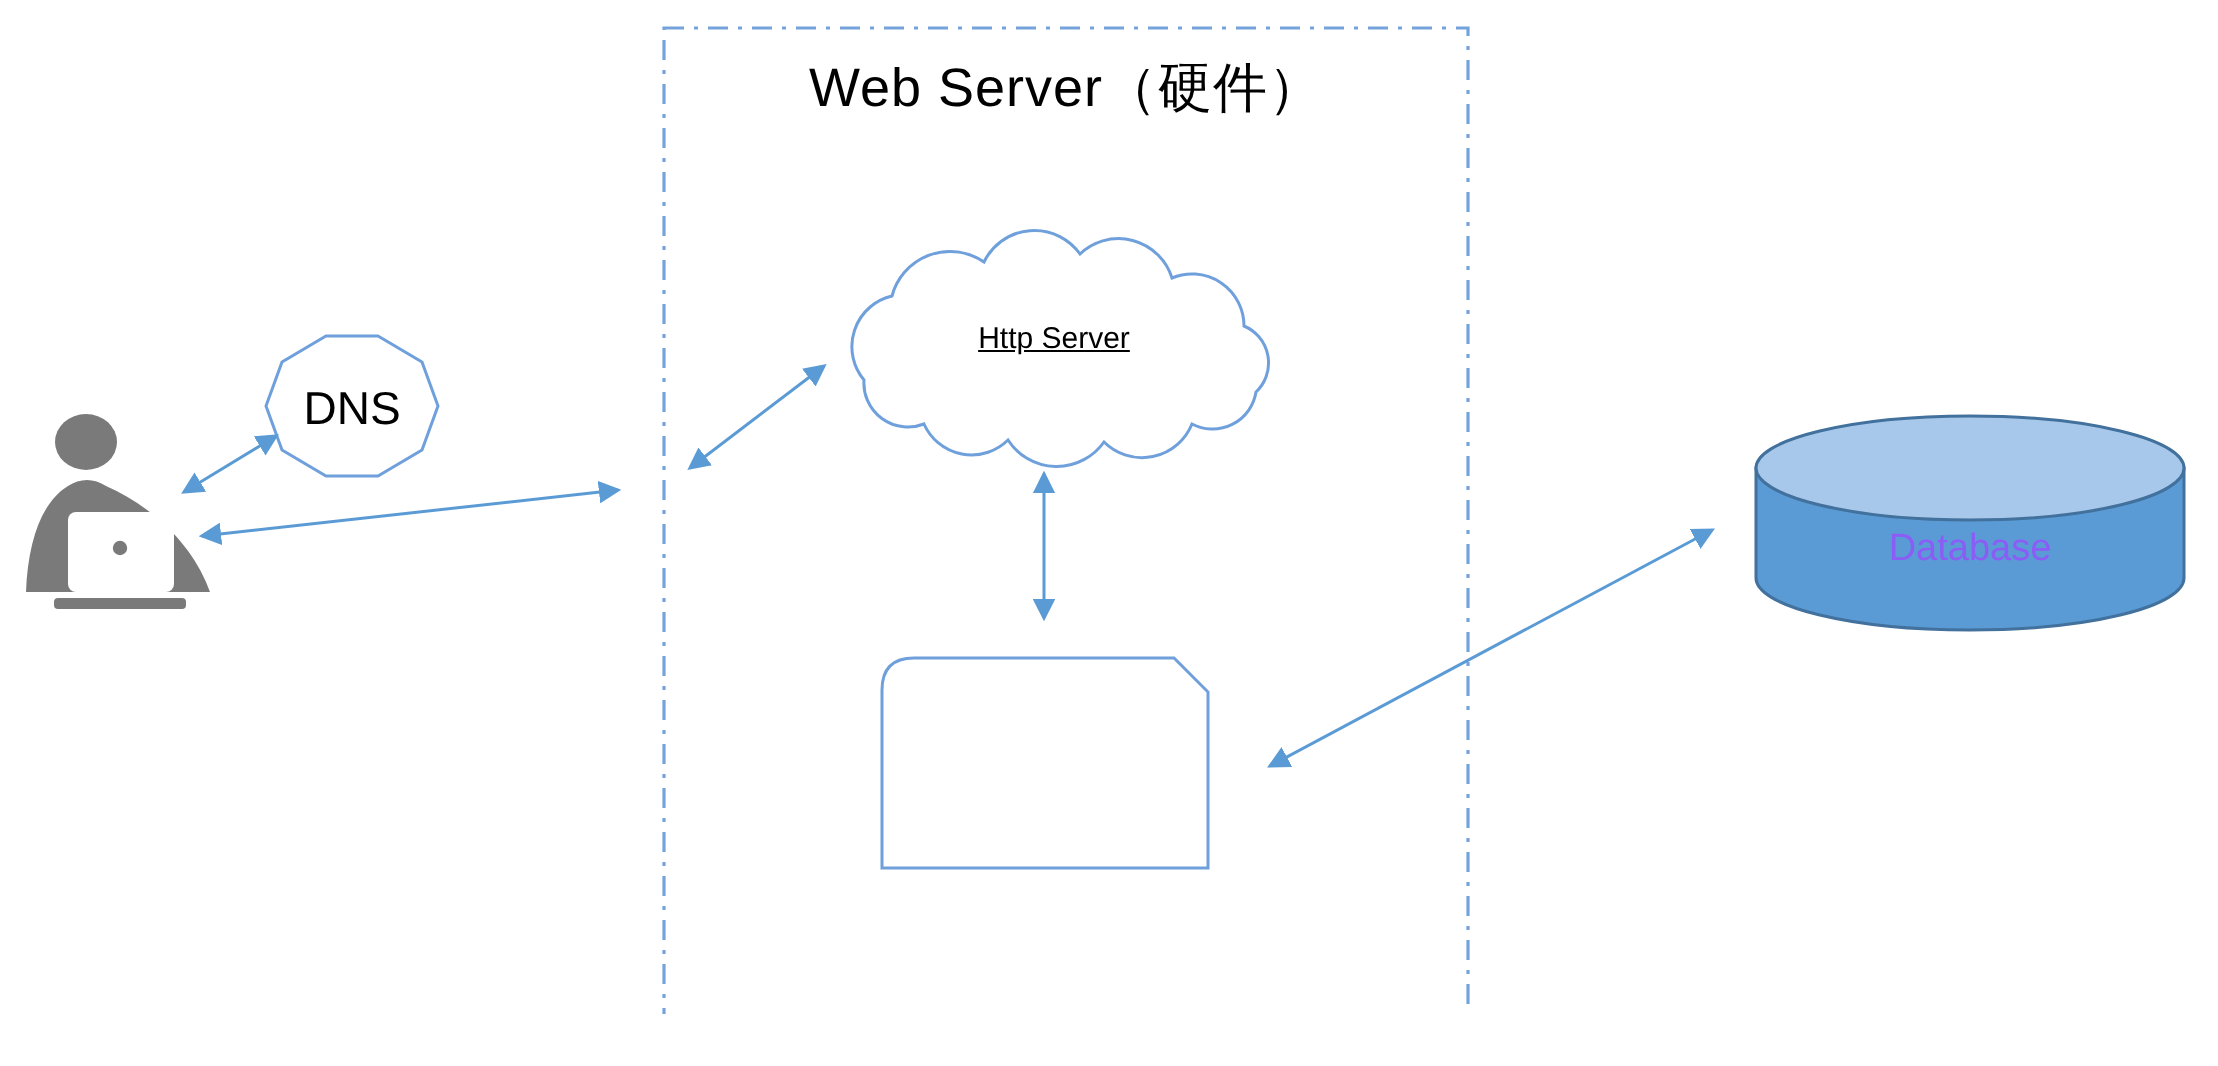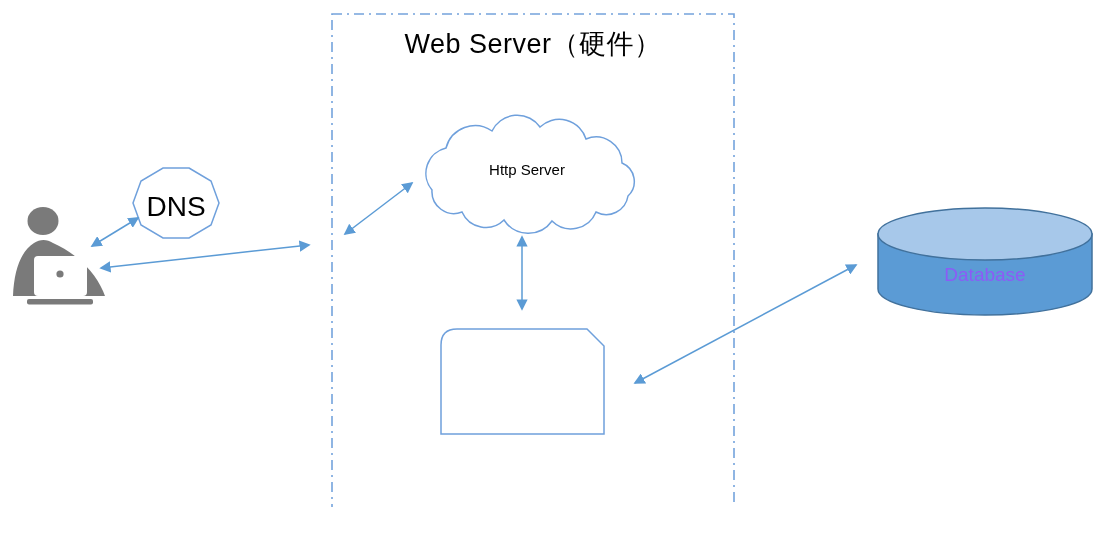--- a/index.html
+++ b/index.html
@@ -27,25 +27,26 @@
     -webkit-user-select: none;
     user-select: none;
   }
   .label.title {
     left: 332px; top: 26px; width: 402px;
     font-size: 27px;
     letter-spacing: 0.5px;
   }
   .label.dns {
     left: 136px; top: 191px; width: 80px;
-    font-size: 28px;
+    font-size: 23px;
   }
   .label.http {
     left: 447px; top: 161px; width: 160px;
     font-size: 15px;
+    text-decoration: underline;
   }
   .label.webapp {
     left: 452px; top: 355px; width: 141px;
     font-size: 19px;
     line-height: 28px;
   }
   .label.database {
     left: 878px; top: 264px; width: 214px;
     font-size: 19px;
     color: #8b5cf6;

